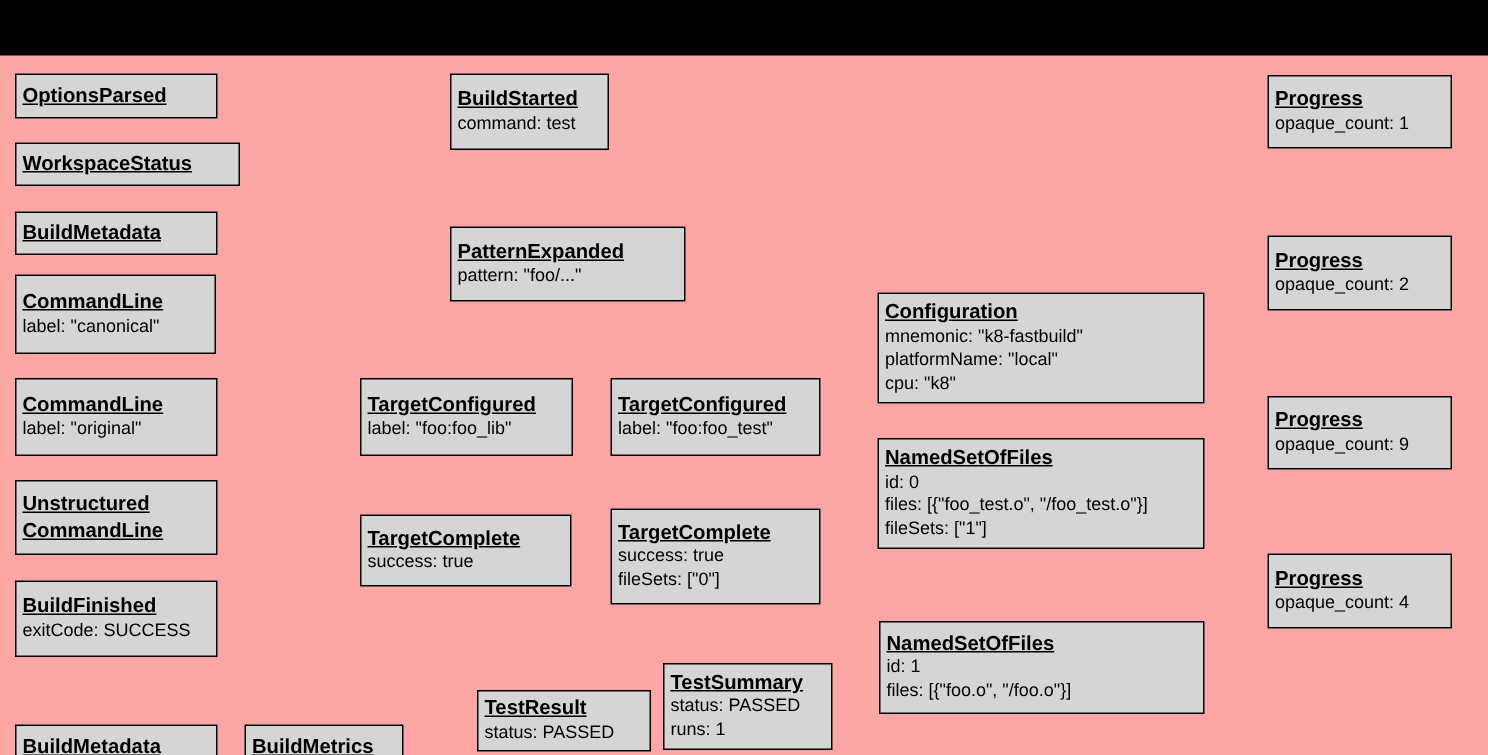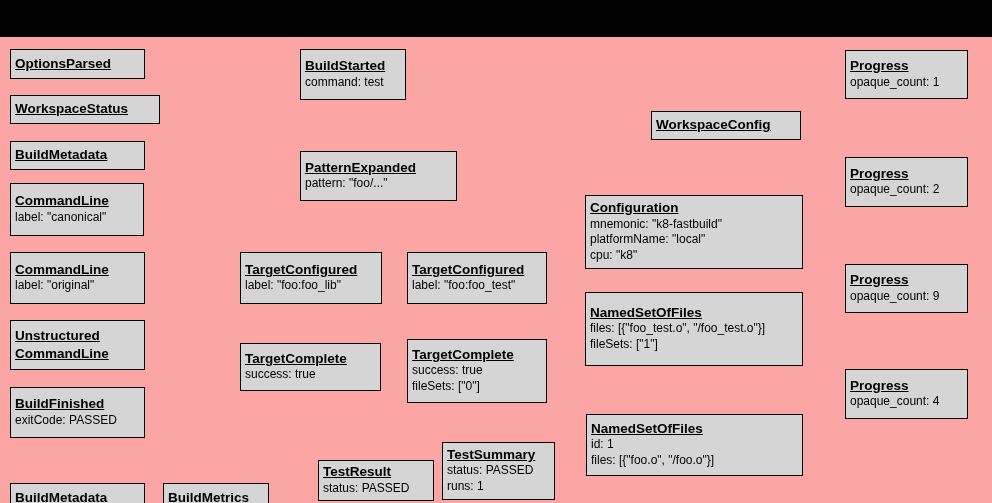--- a/index.html
+++ b/index.html
@@ -96,21 +96,21 @@
     <span class="line">label: "original"</span>
   </div>
 
   <div class="node" id="n-unstructured-command-line">
     <span class="title">Unstructured</span>
     <span class="title">CommandLine</span>
   </div>
 
   <div class="node" id="n-build-finished">
     <span class="title">BuildFinished</span>
-    <span class="line">exitCode: PASSED</span>
+    <span class="line">exitCode: SUCCESS</span>
   </div>
 
   <div class="node" id="n-build-tool-logs">
     <span class="title">BuildMetadata</span>
   </div>
 
   <div class="node" id="n-build-started">
     <span class="title">BuildStarted</span>
     <span class="line">command: test</span>
   </div>
@@ -149,33 +149,31 @@
     <span class="title">TestResult</span>
     <span class="line">status: PASSED</span>
   </div>
 
   <div class="node" id="n-test-summary">
     <span class="title">TestSummary</span>
     <span class="line">status: PASSED</span>
     <span class="line">runs: 1</span>
   </div>
 
-  <div class="node" id="n-workspace-config">
-    <span class="title">WorkspaceConfig</span>
-  </div>
 
   <div class="node" id="n-configuration">
     <span class="title">Configuration</span>
     <span class="line">mnemonic: "k8-fastbuild"</span>
     <span class="line">platformName: "local"</span>
     <span class="line">cpu: "k8"</span>
   </div>
 
   <div class="node" id="n-named-set-of-files-0">
     <span class="title">NamedSetOfFiles</span>
+    <span class="line">id: 0</span>
     <span class="line">files: [{"foo_test.o", "/foo_test.o"}]</span>
     <span class="line">fileSets: ["1"]</span>
   </div>
 
   <div class="node" id="n-named-set-of-files-1">
     <span class="title">NamedSetOfFiles</span>
     <span class="line">id: 1</span>
     <span class="line">files: [{"foo.o", "/foo.o"}]</span>
   </div>
 

